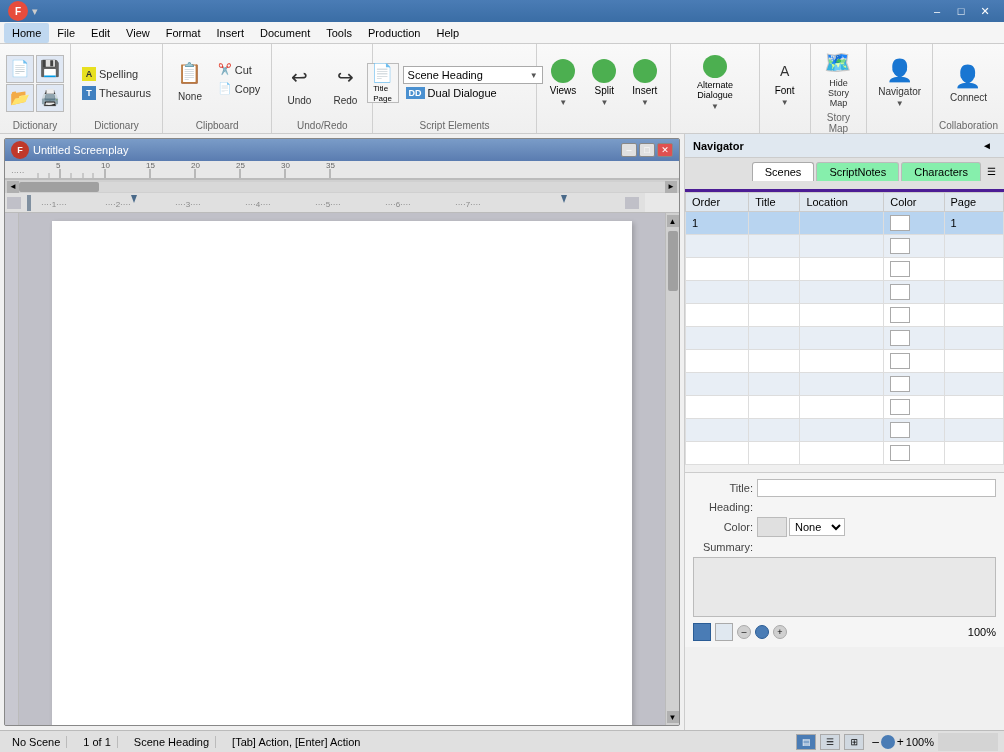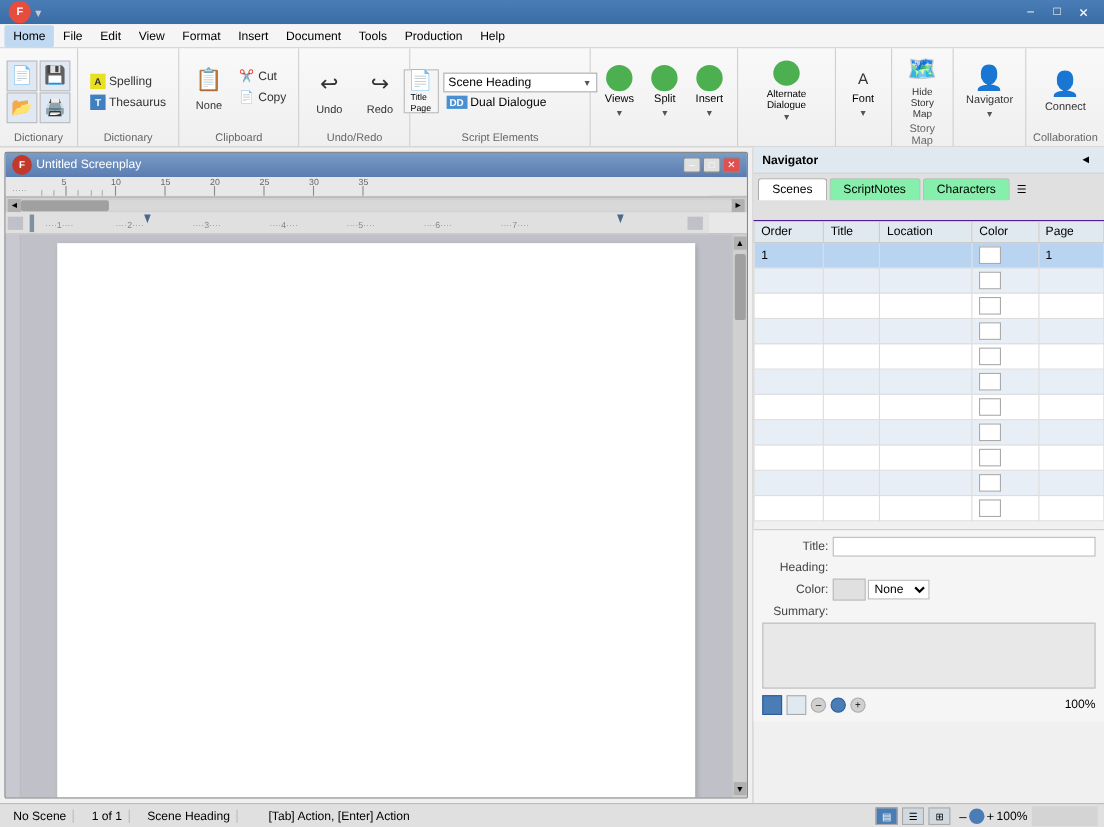--- a/index.html
+++ b/index.html
@@ -250,23 +250,24 @@
       font-size: 11px;
       font-weight: bold;
       border-bottom: 1px solid #ccc;
       display: flex;
       align-items: center;
       justify-content: space-between;
     }
     .nav-tabs {
       display: flex;
       background: #e0e0e0;
-      border-bottom: 1px solid #4c1d95;
-      padding: 4px 4px 18px;
+      border-bottom: 3px solid #4c1d95;
+      padding: 4px 4px 8px;
       gap: 2px;
+      justify-content: flex-end;
     }
     .nav-tab {
       padding: 3px 12px;
       border: 1px solid #bbb;
       border-bottom: none;
       border-radius: 3px 3px 0 0;
       cursor: pointer;
       font-size: 11px;
       background: #86efac;
     }
@@ -359,21 +360,21 @@
       background: #e0e0e0;
       border-top: 1px solid #bbb;
       height: 22px;
       display: flex;
       align-items: center;
       padding: 0 6px;
       gap: 10px;
       font-size: 11px;
     }
     .status-section { padding: 0 6px; border-right: 1px solid #bbb; }
-    .status-section:last-of-type { border-right: none; margin-left: 12px; }
+    .status-section:last-of-type { border-right: none; }
     .status-right {
       margin-left: auto;
       display: flex;
       align-items: center;
       gap: 4px;
     }
     .view-btn {
       width: 20px;
       height: 16px;
       border: 1px solid #aaa;

